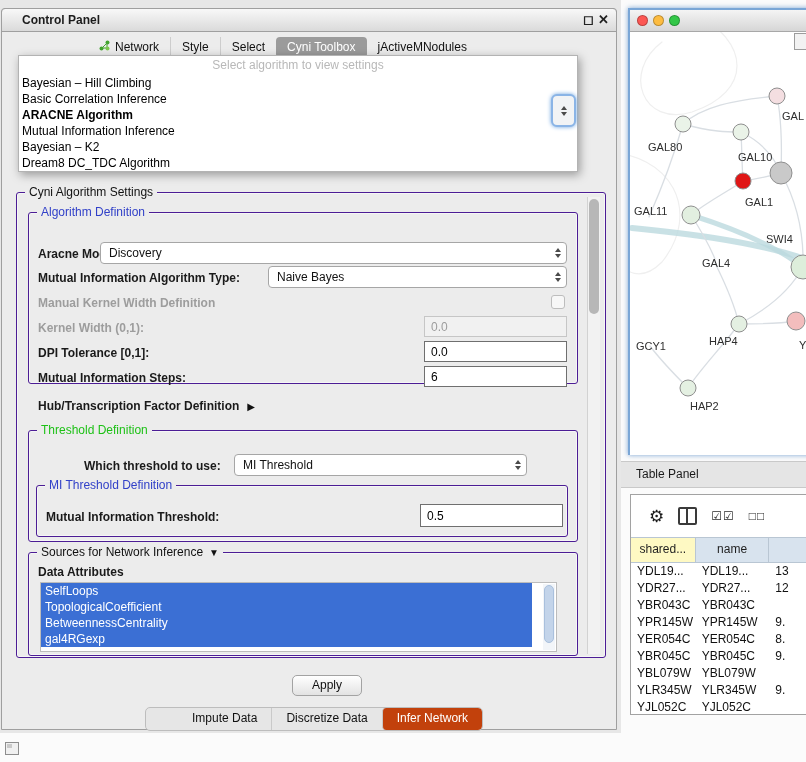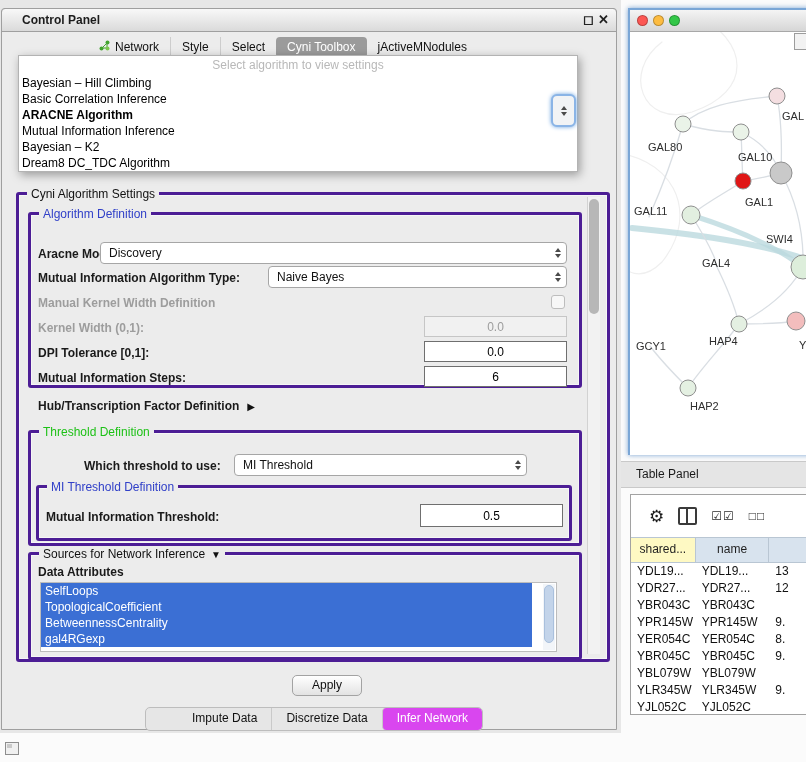--- a/index.html
+++ b/index.html
@@ -13,48 +13,48 @@
   #panel-tabs{left:88px;top:36px;height:23px;display:flex;align-items:center;}
   .tab{display:flex;align-items:center;gap:5px;padding:3px 11px;color:#111;border-left:1px solid #cdcdcd;line-height:15px;}
   .tab:first-child{border-left:none;}
   .tab.active{background:#9b9b9b;color:#fff;border-radius:4px;border-left:none;}
   .tab.active + .tab{border-left:none;}
   #algo-popup{left:18px;top:55px;width:560px;height:117px;background:#fff;border:1px solid #b3b3b3;box-shadow:2px 3px 9px rgba(0,0,0,0.35);z-index:10;box-sizing:border-box;}
   #algo-popup .ph{height:19px;line-height:19px;text-align:center;color:#b8b8b8;}
   .popup-item{height:16px;line-height:16px;padding-left:3px;color:#000;white-space:nowrap;}
   .popup-item.selected{font-weight:bold;}
   #focus-remnant{left:551px;top:94px;width:25px;height:33px;background:#f1f3f5;border:2px solid #8ab4e6;border-radius:6px;box-shadow:0 0 4px #6ba3e0;z-index:11;box-sizing:border-box;display:flex;flex-direction:column;align-items:center;justify-content:center;gap:2px;}
-  .group{border:3px solid #4c1d95;border-radius:3px;box-shadow:inset 0 0 0 1px rgba(255,255,255,0.55);}
+  .group{border:1px solid #4c1d95;border-radius:3px;box-shadow:inset 0 0 0 1px rgba(255,255,255,0.55);}
   .legend{position:absolute;top:-8px;left:8px;background:#ececec;padding:0 4px;line-height:15px;white-space:nowrap;}
   .legend.blue{color:#3140c8;}
   .legend.green{color:#1dc116;}
   .lbl{font-weight:bold;color:#1a1a1a;white-space:nowrap;}
   .lbl.gray{color:#9d9d9d;}
   .combo{background:#fff;border:1px solid #a6a6a6;border-radius:4px;display:flex;align-items:center;box-sizing:border-box;}
   .combo .val{flex:1;padding:0 8px;white-space:nowrap;overflow:hidden;}
   .combo .arrows{width:16px;display:flex;flex-direction:column;align-items:center;gap:2px;}
   .tri-up{width:0;height:0;border-left:3.5px solid transparent;border-right:3.5px solid transparent;border-bottom:4.5px solid #4a4a4a;}
   .tri-down{width:0;height:0;border-left:3.5px solid transparent;border-right:3.5px solid transparent;border-top:4.5px solid #4a4a4a;}
-  input.field{position:absolute;background:#fff;border:1px solid #6f6f6f;font:inherit;text-align:center;padding:2px 6px;box-sizing:border-box;color:#000;}
+  input.field{position:absolute;background:#fff;border:1px solid #6f6f6f;font:inherit;text-align:left;padding:2px 6px;box-sizing:border-box;color:#000;}
   input.field.dis{background:#f1f1f1;border:1px solid #c6c6c6;color:#9d9d9d;}
   #manual-kernel-checkbox{left:551px;top:295px;width:14px;height:14px;background:#f7f7f7;border:1px solid #bdbdbd;border-radius:3px;box-sizing:border-box;}
   #hub-row{left:38px;top:399px;display:flex;align-items:center;gap:8px;}
   #sources-legend{display:flex;align-items:center;gap:6px;}
   .tri-icon{font-size:10px;color:#111;}
   #attr-list{left:40px;top:582px;width:517px;height:70px;background:#fff;border:1px solid #bcbcbc;box-sizing:border-box;overflow:hidden;}
   .attr-item{height:16px;line-height:16px;padding-left:4px;background:#3b6fd4;color:#fff;width:491px;box-sizing:border-box;white-space:nowrap;}
   #attr-scrollbar{position:absolute;right:1px;top:1px;width:12px;height:66px;background:#f2f5f9;}
   #attr-thumb{position:absolute;left:1px;top:1px;width:10px;height:58px;background:#c3d4ea;border:1px solid #a9c0dd;border-radius:5px;box-sizing:border-box;}
   #settings-scroll{left:587px;top:197px;width:13px;height:457px;background:#f2f2f2;border-left:1px solid #d2d2d2;box-sizing:border-box;}
   #settings-thumb{position:absolute;left:1px;top:2px;width:10px;height:115px;background:#b7b7b7;border-radius:5px;}
   #apply-btn{left:268px;top:675px;width:70px;height:21px;background:linear-gradient(#ffffff,#e3e3e3);border:1px solid #a3a3a3;border-radius:5px;text-align:center;line-height:19px;box-sizing:border-box;color:#111;margin-left:24px;}
   #bottom-tabs{left:145px;top:707px;height:22px;display:flex;border:1px solid #bdbdbd;border-radius:5px;background:#e6e6e6;overflow:hidden;padding-left:32px;}
   .btab{padding:0 14px;line-height:20px;border-left:1px solid #c9c9c9;color:#111;white-space:nowrap;}
   .btab:first-child{border-left:none;}
-  .btab.active{background:#d946ef;color:#fff;border-radius:4px;}
+  .btab.active{background:#c2410c;color:#fff;border-radius:4px;}
   #net-window{left:628px;top:8px;width:184px;height:447px;background:#fff;border:2px solid #7aa6d6;box-shadow:0 0 5px rgba(90,140,200,0.8);box-sizing:border-box;}
   #net-titlebar{height:21px;background:linear-gradient(#f4f4f4,#d6d6d6);border-bottom:1px solid #a8a8a8;display:flex;align-items:center;padding-left:7px;gap:5px;}
   .traffic{width:11px;height:11px;border-radius:50%;box-sizing:border-box;border:1px solid rgba(0,0,0,0.25);}
   #net-canvas{position:relative;width:100%;height:423px;overflow:hidden;background:#fff;}
   #corner-box{position:absolute;right:2px;top:1px;width:12px;height:15px;border:1px solid #9c9c9c;background:#f2f2f2;}
   .net-label{font-size:11px;fill:#2e2e2e;font-family:"Liberation Sans",sans-serif;}
   #tp-header{left:621px;top:461px;width:185px;height:27px;background:#e5e5e5;border-top:1px solid #c9c9c9;border-bottom:1px solid #c9c9c9;box-sizing:border-box;}
   #tp-title{left:636px;top:467px;color:#1a1a1a;}
   #table-window{left:630px;top:494px;width:180px;height:221px;background:#fff;border:1px solid #a2a2a2;box-sizing:border-box;overflow:hidden;}
   #table-toolbar{height:42px;display:flex;align-items:center;gap:14px;padding-left:18px;background:#fff;}

